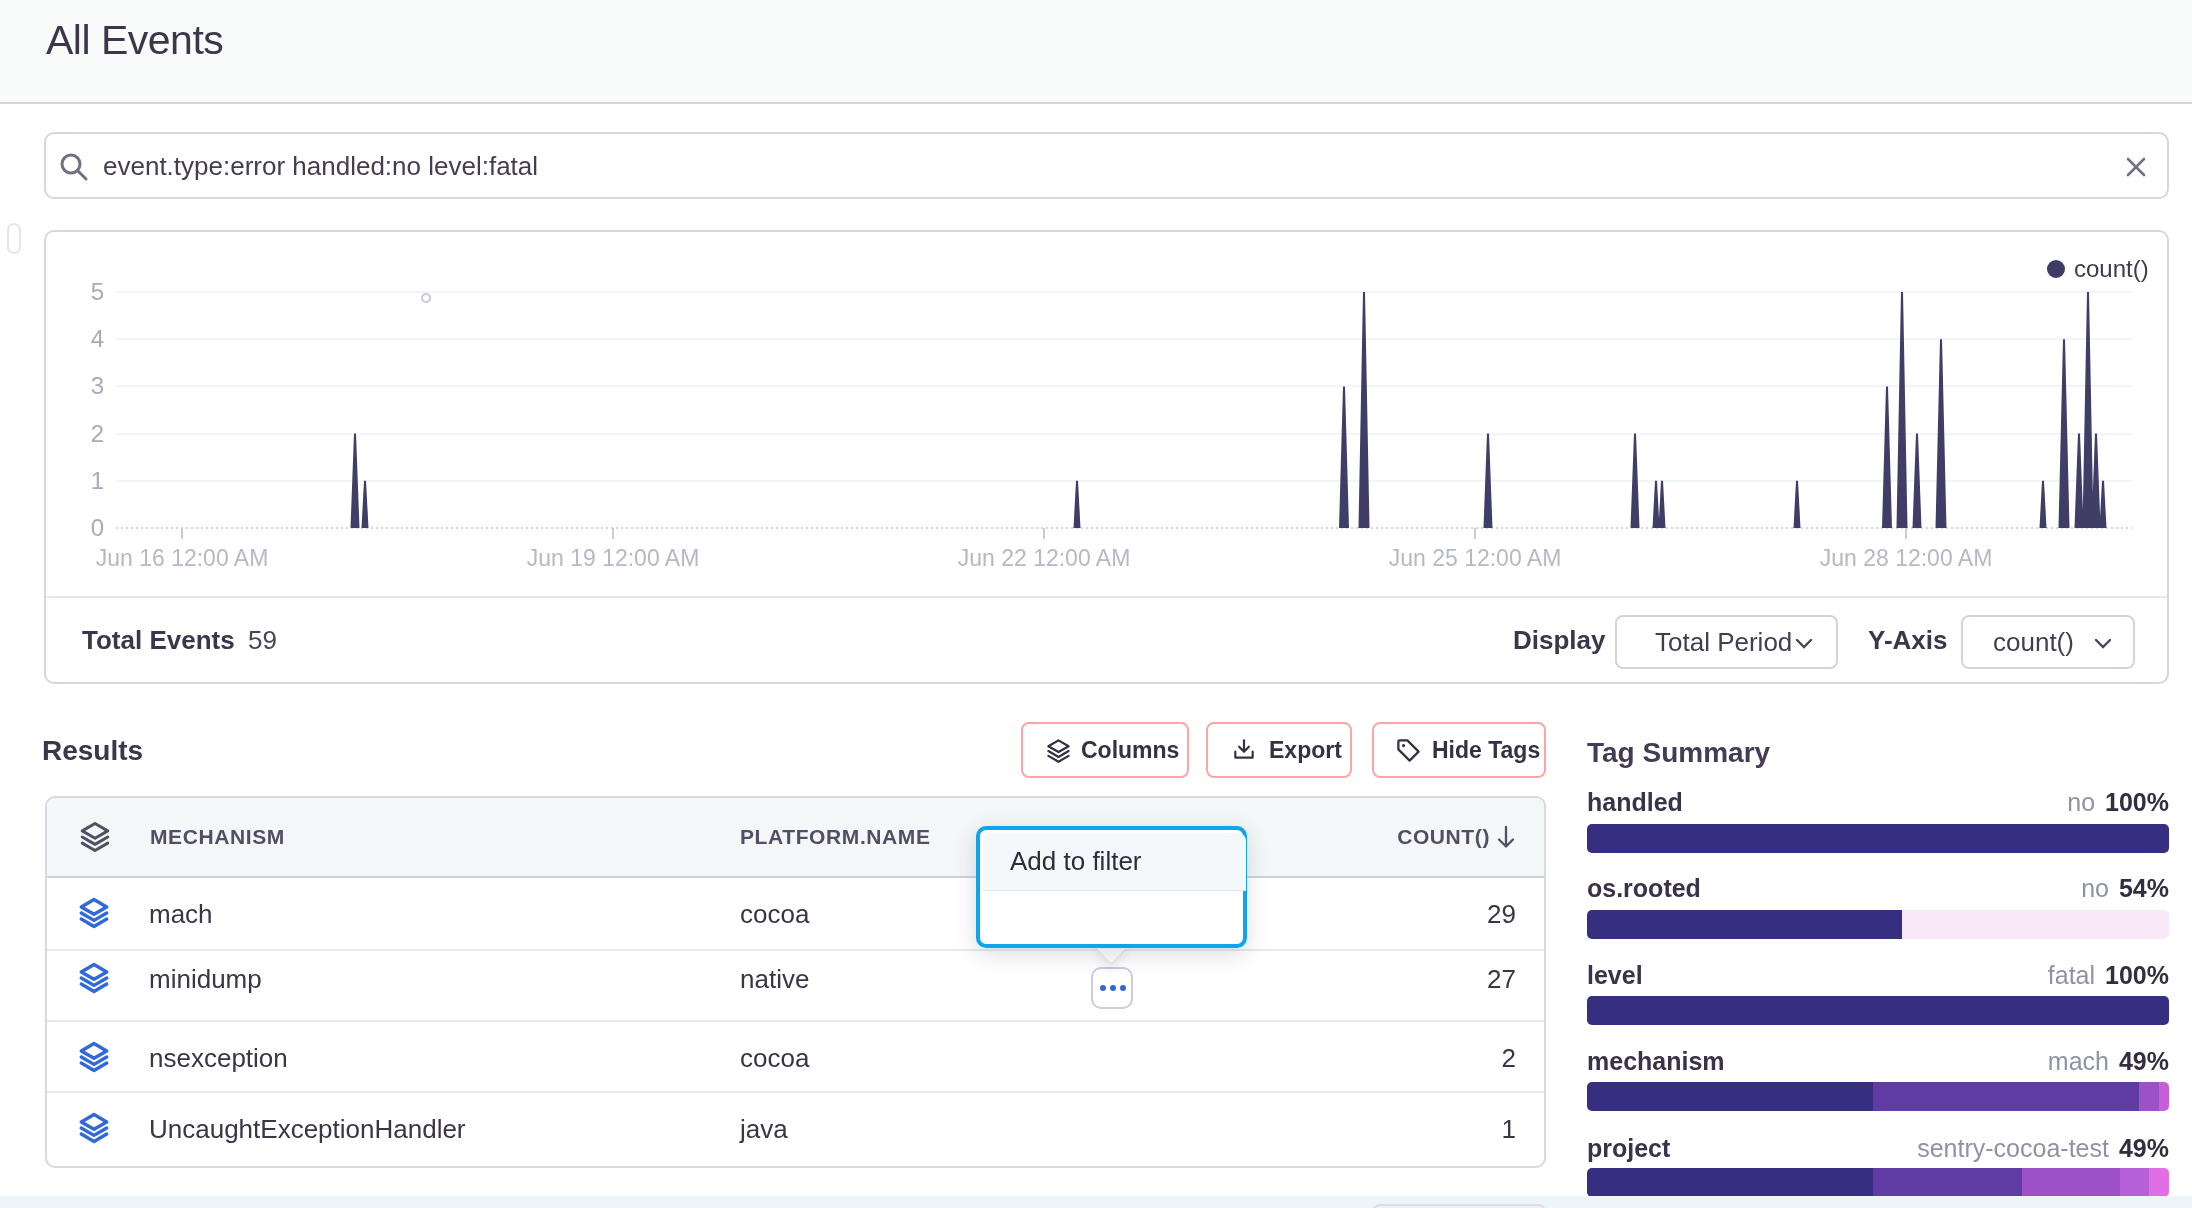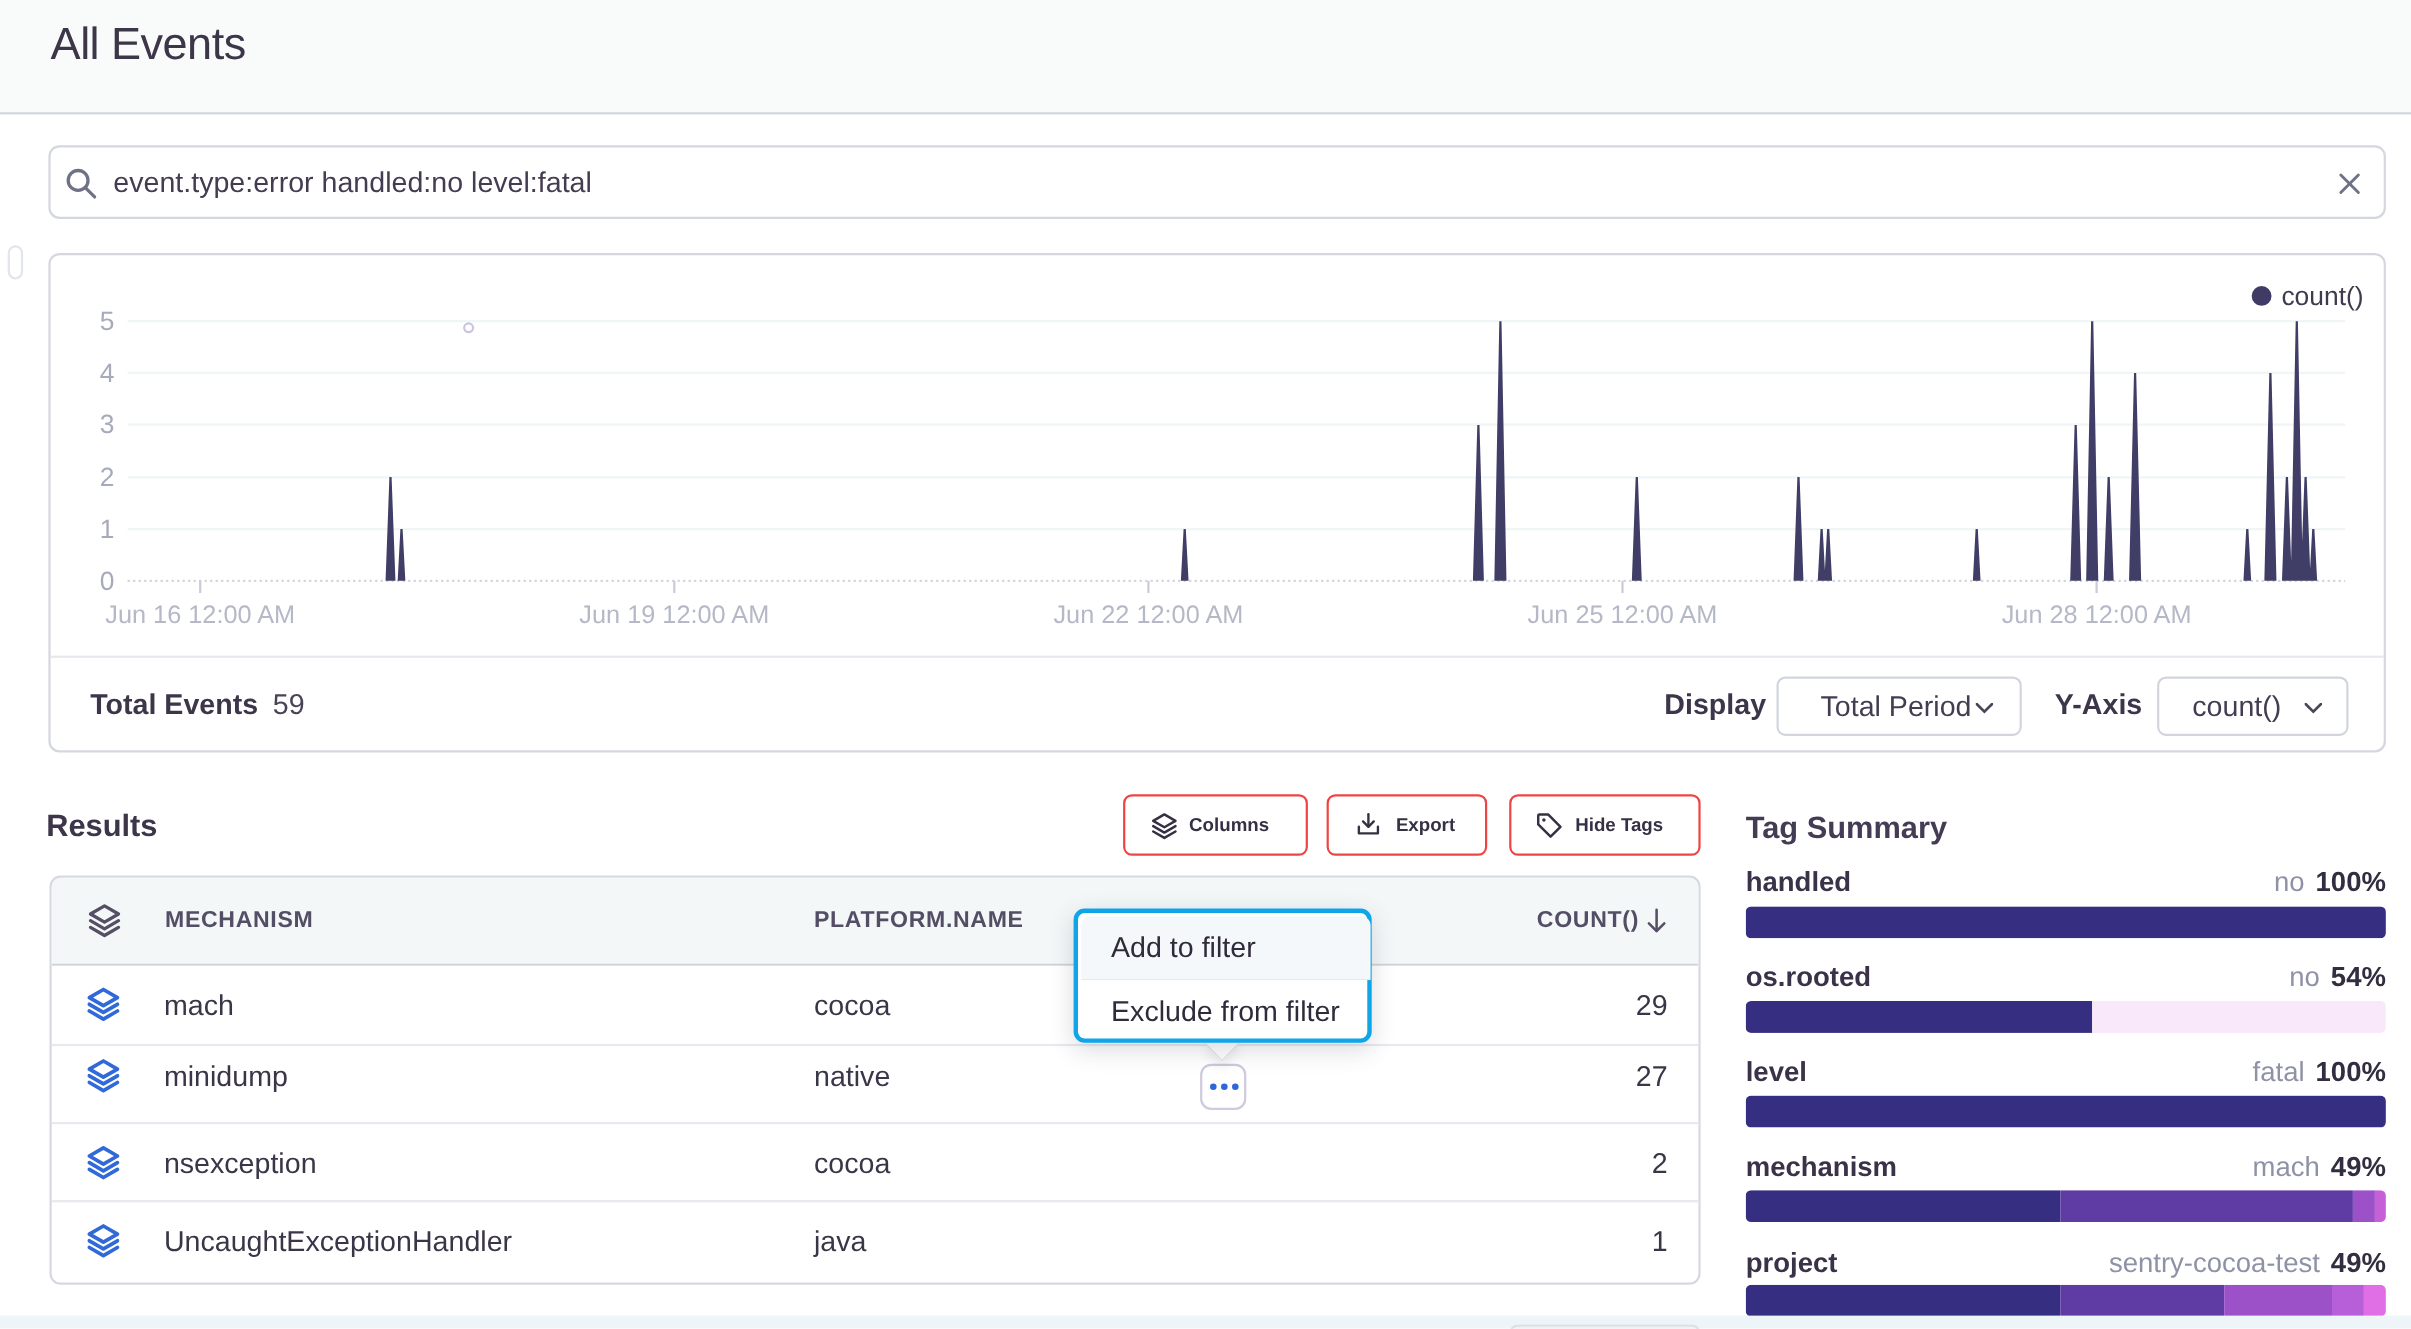--- a/index.html
+++ b/index.html
@@ -7,21 +7,21 @@
 .page { position:relative; width:2192px; height:1208px; background:#fff; }
 .abs { position:absolute; }
 .hdr { left:0; top:0; width:2192px; height:104px; background:#f9fbfb; border-bottom:2px solid #d3d5dc; }
 .hdr h1 { position:absolute; left:46px; top:17px; font-size:41px; font-weight:400; color:#3d3649; letter-spacing:-0.5px; }
 .search { left:44px; top:132px; width:2125px; height:67px; background:#fff; border:2px solid #d4d7e0; border-radius:10px; }
 .search .stext { position:absolute; left:57px; top:50%; transform:translateY(-50%); font-size:26px; color:#443d52; }
 .panel { left:44px; top:230px; width:2125px; height:454px; background:#fff; border:2px solid #d4d7e0; border-radius:10px; }
 .pfoot { position:absolute; left:0px; top:364px; width:2121px; height:86px; border-top:2px solid #e7e8ee; }
 .bold { font-weight:700; }
 .dd { position:absolute; height:54px; border:2px solid #d2d5de; border-radius:8px; background:#fff; font-size:26px; color:#443d52; display:flex; align-items:center; }
-.btn { position:absolute; height:56px; top:722px; border:2px solid #ef4444; border-radius:8px; background:#fff; font-size:17px; font-weight:700; color:#363044; display:flex; align-items:center; white-space:nowrap; }
+.btn { position:absolute; height:56px; top:722px; border:2px solid #fca5a5; border-radius:8px; background:#fff; font-size:23px; font-weight:700; color:#363044; display:flex; align-items:center; white-space:nowrap; }
 .tbl { left:45px; top:796px; width:1501px; height:372px; border:2px solid #d7d9e1; border-radius:10px; background:#fff; }
 .thead { position:absolute; left:0; top:0; width:1497px; height:80px; background:#f3f7f7; border-bottom:2px solid #d0d1d9; border-radius:8px 8px 0 0; }
 .hcell { position:absolute; top:50%; transform:translateY(-50%); font-size:21px; font-weight:700; color:#534e66; letter-spacing:0.6px; }
 .trow { position:absolute; left:0; width:1497px; height:71px; }
 .trow .c { position:absolute; top:50%; transform:translateY(-50%); font-size:26px; color:#3a3547; }
 .rowline { position:absolute; left:0; width:1497px; height:0; border-top:2px solid #e8e9ee; }
 .tagtitle { position:absolute; left:1587px; top:737px; font-size:28px; font-weight:700; color:#443b54; }
 .tg-label { position:absolute; font-size:25px; font-weight:700; color:#3a3248; }
 .tg-val { position:absolute; font-size:25px; color:#8f92a6; text-align:right; }
 .tg-val b { color:#332d41; font-weight:700; margin-left:10px; }
@@ -202,21 +202,20 @@
 
   <div class="abs dots">
       <span style="left:7px"></span>
       <span style="left:17px"></span>
       <span style="left:27px"></span>
     </div>
   <div class="ptr"></div>
   <div class="abs popup">
     <div class="it" style="top:3px;background:#f4f8fa;border-radius:8px 8px 0 0;">Add to filter</div>
     <div style="position:absolute;left:3px;top:60px;width:263px;border-top:1px solid #e7e8ee;"></div>
-    <div class="it" style="top:61px;">Exclude from filter</div>
   </div>
 
   <span class="tagtitle">Tag Summary</span>
   <span class="tg-label" style="left:1587px;top:788px;">handled</span>
   <span class="tg-val" style="right:23px;top:788px;">no<b>100%</b></span>
   <div class="tgbar" style="top:824px;">
       <div style="width:582px;background:#362e80;"></div>
     </div>
   <span class="tg-label" style="left:1587px;top:874px;">os.rooted</span>
   <span class="tg-val" style="right:23px;top:874px;">no<b>54%</b></span>

